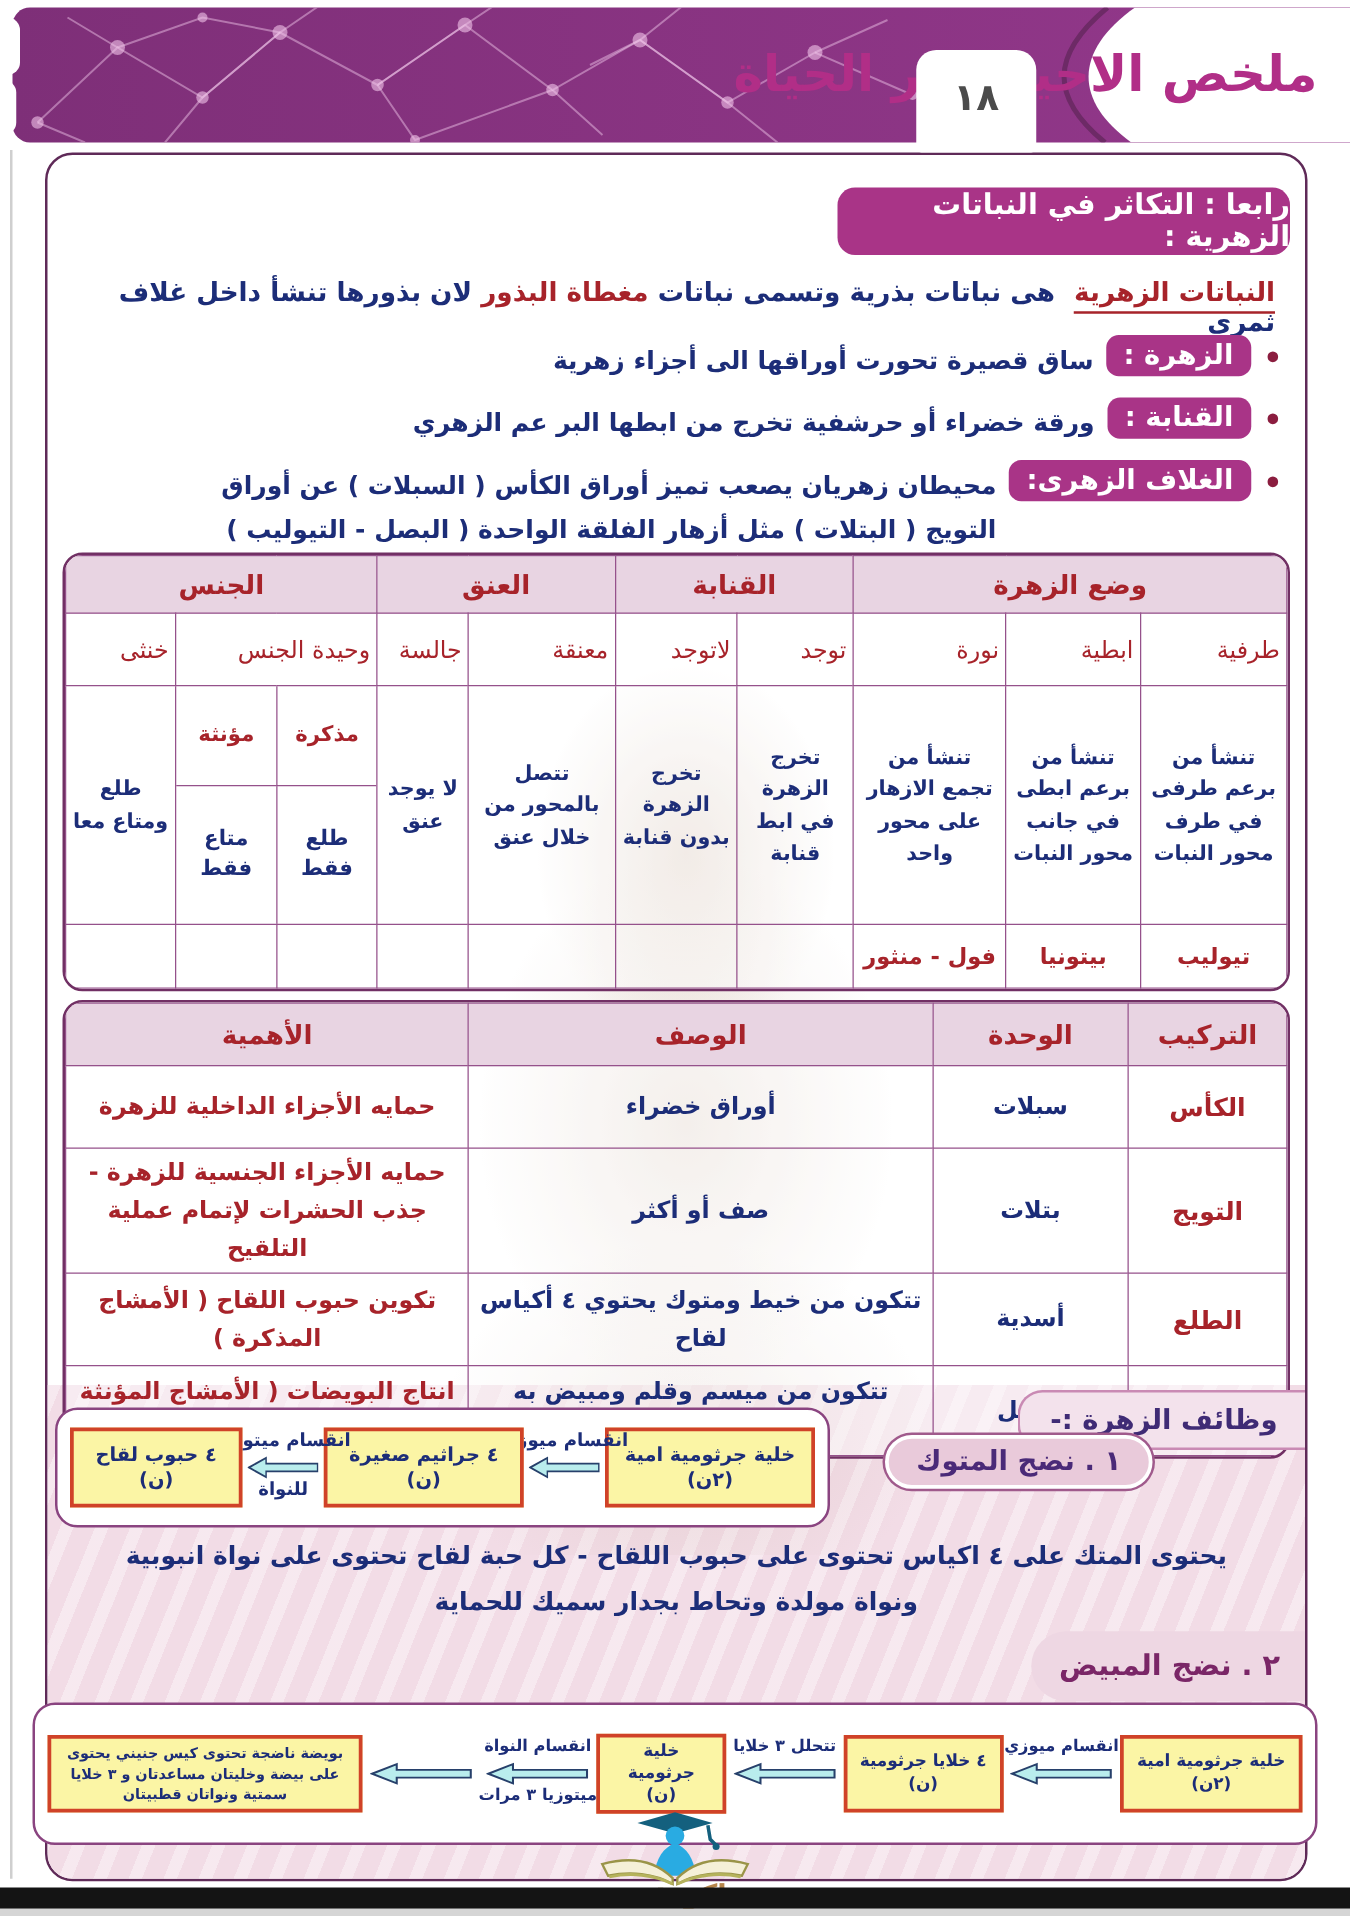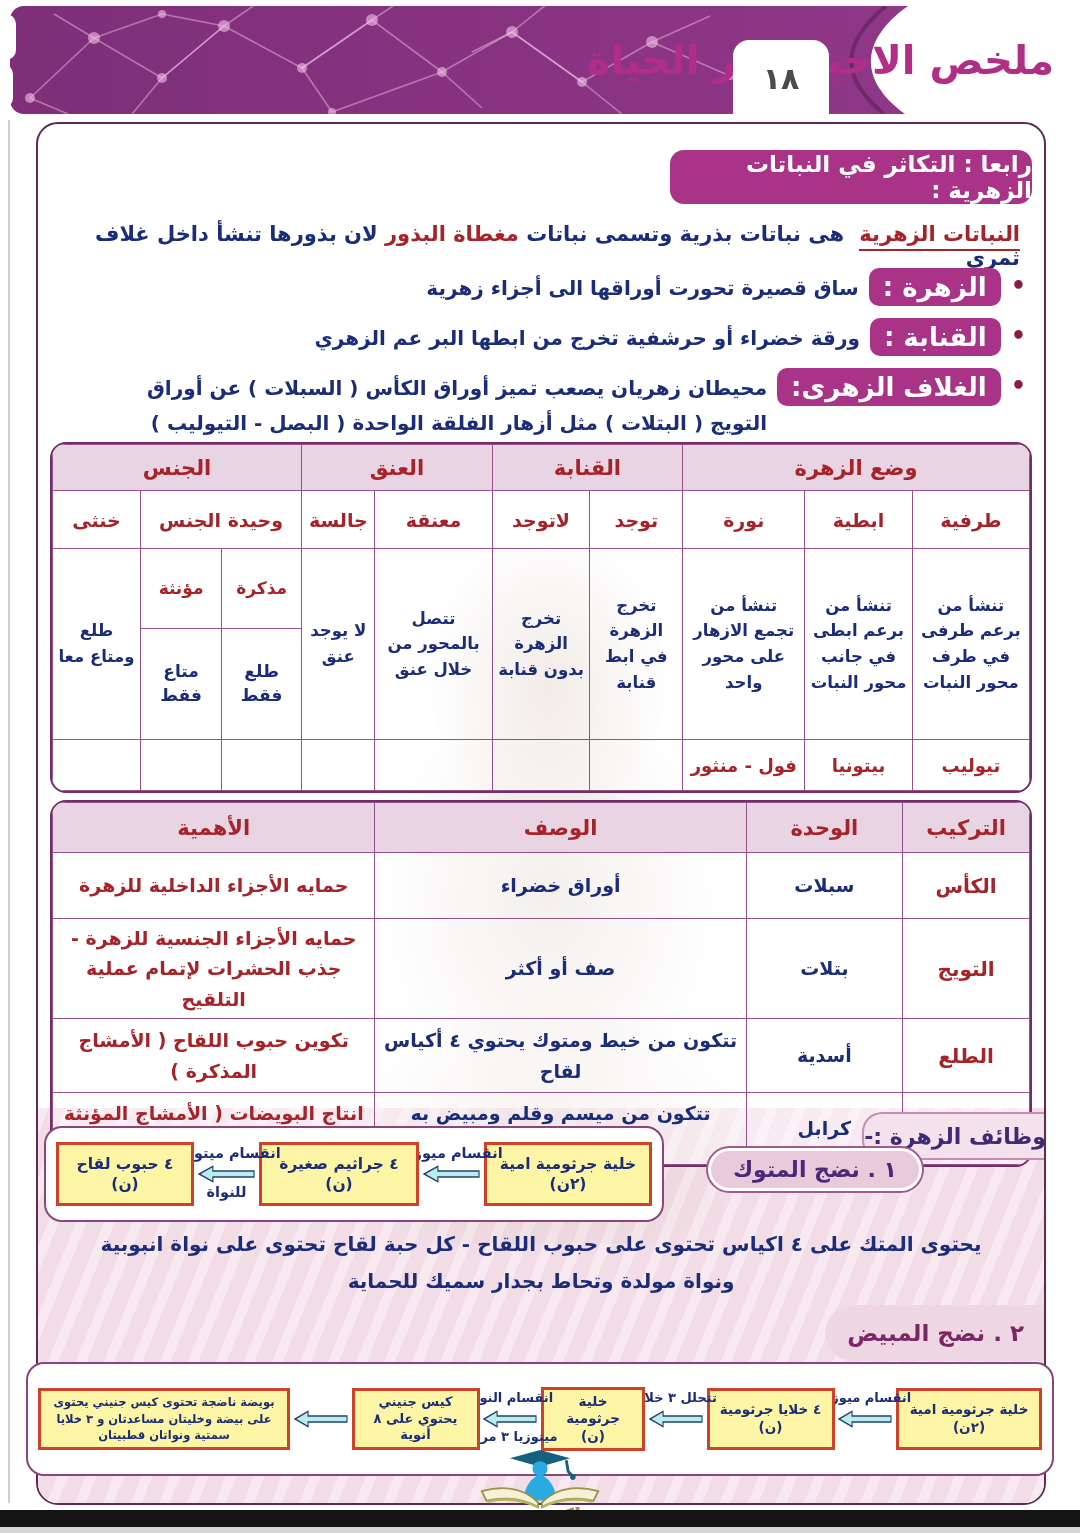--- a/index.html
+++ b/index.html
@@ -38,55 +38,55 @@
   
   .sec-badge{position:absolute;top:26px;right:12px;width:362px;height:54px;border-radius:14px;
     background:var(--badge_magenta,#a93487);color:#fff;font-weight:bold;font-size:23px;
     display:flex;align-items:center;justify-content:center;}
   .definition{position:absolute;top:98px;right:24px;left:18px;text-align:right;
     font-size:21px;font-weight:bold;color:var(--navy,#1c2d78);}
   .definition .term{color:var(--dark_red,#a7232a);border-bottom:2.5px solid var(--dark_red,#a7232a);padding-bottom:3px;margin-left:8px;}
   .definition .hl{color:var(--dark_red,#a7232a);}
   .bullet{position:absolute;right:18px;left:18px;display:flex;align-items:flex-start;gap:10px;direction:rtl;}
   .bullet .dot{color:#8b1d3f;font-size:24px;line-height:36px;font-weight:bold;}
-  .bullet .pill{background:var(--badge_magenta,#a93487);color:#fff;font-weight:bold;font-size:26px;
+  .bullet .pill{background:var(--badge_magenta,#a93487);color:#fff;font-weight:bold;font-size:22px;
     border-radius:10px;padding:4px 14px;white-space:nowrap;}
   .bullet .btxt{color:var(--navy,#1c2d78);font-weight:bold;font-size:20px;line-height:1.75;padding-top:3px;text-align:right;}
   .b1{top:144px}.b2{top:194px}.b3{top:244px}
   .b3 .btxt{max-width:660px;}
 
   
   .tframe{position:absolute;left:12px;right:12px;border:2.5px solid #713064;border-radius:16px;overflow:hidden;background:rgba(255,255,255,.2);}
   .t1frame{top:318px;}
   .t2frame{top:676px;}
   table{width:100%;border-collapse:collapse;table-layout:fixed;direction:rtl;}
   th,td{border:1.6px solid var(--table_border,#95518b);vertical-align:middle;text-align:center;padding:4px 5px;}
   tr.ghead th{background:var(--header_bg,#e8d4e2);color:var(--dark_red,#a7232a);font-size:21px;font-weight:bold;height:46px;}
-  tr.shead th{background:rgba(255,255,255,.55);color:var(--dark_red,#a7232a);font-size:19px;font-weight:bold;height:58px;}
+  tr.shead th{background:rgba(255,255,255,.55);color:var(--dark_red,#a7232a);font-size:19px;font-weight:normal;height:58px;text-align:right;}
   tr.trow td{background:rgba(255,255,255,.30);color:var(--navy,#1c2d78);font-size:16.5px;font-weight:bold;line-height:1.55;height:190px;}
   tr.exrow td{background:rgba(255,255,255,.30);height:51px;font-size:18px;font-weight:bold;color:var(--dark_red,#a7232a);}
   td.splitcell{padding:0;}
   .split-grid{display:grid;grid-template-columns:1fr 1fr;grid-template-rows:42% 58%;height:190px;direction:rtl;}
   .split-grid > div{display:flex;align-items:center;justify-content:center;font-weight:bold;
     font-size:17px;color:var(--navy,#1c2d78);line-height:1.4;}
   .split-grid > .c1,.split-grid > .c3{border-left:1.6px solid var(--table_border,#95518b);}
   .split-grid > .c1,.split-grid > .c2{border-bottom:1.6px solid var(--table_border,#95518b);color:var(--dark_red,#a7232a);}
   .t2 tr.ghead th{height:50px;}
   .t2 td{font-weight:bold;line-height:1.6;background:rgba(255,255,255,.30);}
   .t2 .c-struct{color:var(--dark_red,#a7232a);font-size:20px;}
   .t2 .c-unit{color:var(--navy,#1c2d78);font-size:19px;}
   .t2 .c-desc{color:var(--navy,#1c2d78);font-size:19px;}
   .t2 .c-imp{color:var(--dark_red,#a7232a);font-size:19px;}
   .t2 tr.r1 td{height:66px}.t2 tr.r2 td{height:90px}.t2 tr.r3 td{height:74px}.t2 tr.r4 td{height:72px}
 
   
   .functions{position:absolute;top:988px;left:0;right:0;height:124px;}
   .fn-badge{position:absolute;top:0;right:-2px;min-width:178px;height:48px;background:#f3e2ec;
     border:2px solid #c механ;border:2px solid #c98ab4;border-right:none;border-radius:20px 0 0 20px;
-    color:#3f2b75;font-size:22px;font-weight:bold;display:flex;align-items:center;justify-content:center;padding:0 0;}
+    color:#3f2b75;font-size:22px;font-weight:bold;display:flex;align-items:center;justify-content:center;padding:0 24px;}
   .step-pill{position:absolute;background:var(--step_pill_bg,#e9cada);border:3px solid #ffffff;
     box-shadow:0 0 0 2px #a05a8c;border-radius:26px;color:var(--step_text,#4a2a78);
     font-size:22px;font-weight:bold;display:flex;align-items:center;justify-content:center;padding:6px 22px;}
   .step1{top:36px;right:122px;}
   .flowframe{background:#ffffff;border:2.5px solid #8a4480;border-radius:18px;display:flex;align-items:center;padding:6px 10px;direction:rtl;}
   .flow1{position:absolute;top:14px;left:6px;width:620px;height:96px;}
   .fbox{background:var(--box_yellow,#fbf5a5);border:3px solid var(--box_border,#d04228);
     color:var(--navy,#1c2d78);font-weight:bold;display:flex;flex-direction:column;align-items:center;
     justify-content:center;text-align:center;line-height:1.3;padding:3px 8px;}
   .flow1 .fbox{font-size:15.5px;min-height:64px;}
@@ -365,24 +365,20 @@
       <span>خلية جرثومية</span>
       <span class="sub">(ن)</span>
     </div>
     <div class="farrow">
       <span class="alabel">انقسام النواة</span>
       <svg class="arr" viewBox="0 0 100 26" preserveAspectRatio="none">
         <polygon points="2,13 26,3 26,9 98,9 98,17 26,17 26,23" fill="var(--arrow_cyan,#b9eded)" stroke="#27406b" stroke-width="2"></polygon>
       </svg>
       <span class="alabel">ميتوزيا ٣ مرات</span>
     </div>
-    <div class="fbox fb3">
-      <span>كيس جنيني يحتوي على ٨ أنوية</span>
-
-    </div>
     <div class="farrow">
       <span class="alabel"></span>
       <svg class="arr" viewBox="0 0 100 26" preserveAspectRatio="none">
         <polygon points="2,13 26,3 26,9 98,9 98,17 26,17 26,23" fill="var(--arrow_cyan,#b9eded)" stroke="#27406b" stroke-width="2"></polygon>
       </svg>
       <span class="alabel"></span>
     </div>
     <div class="fbox fb4">
       <span>بويضة ناضجة تحتوى كيس جنيني يحتوى على بيضة وخليتان مساعدتان و ٣ خلايا سمتية ونواتان قطبيتان</span>
 

